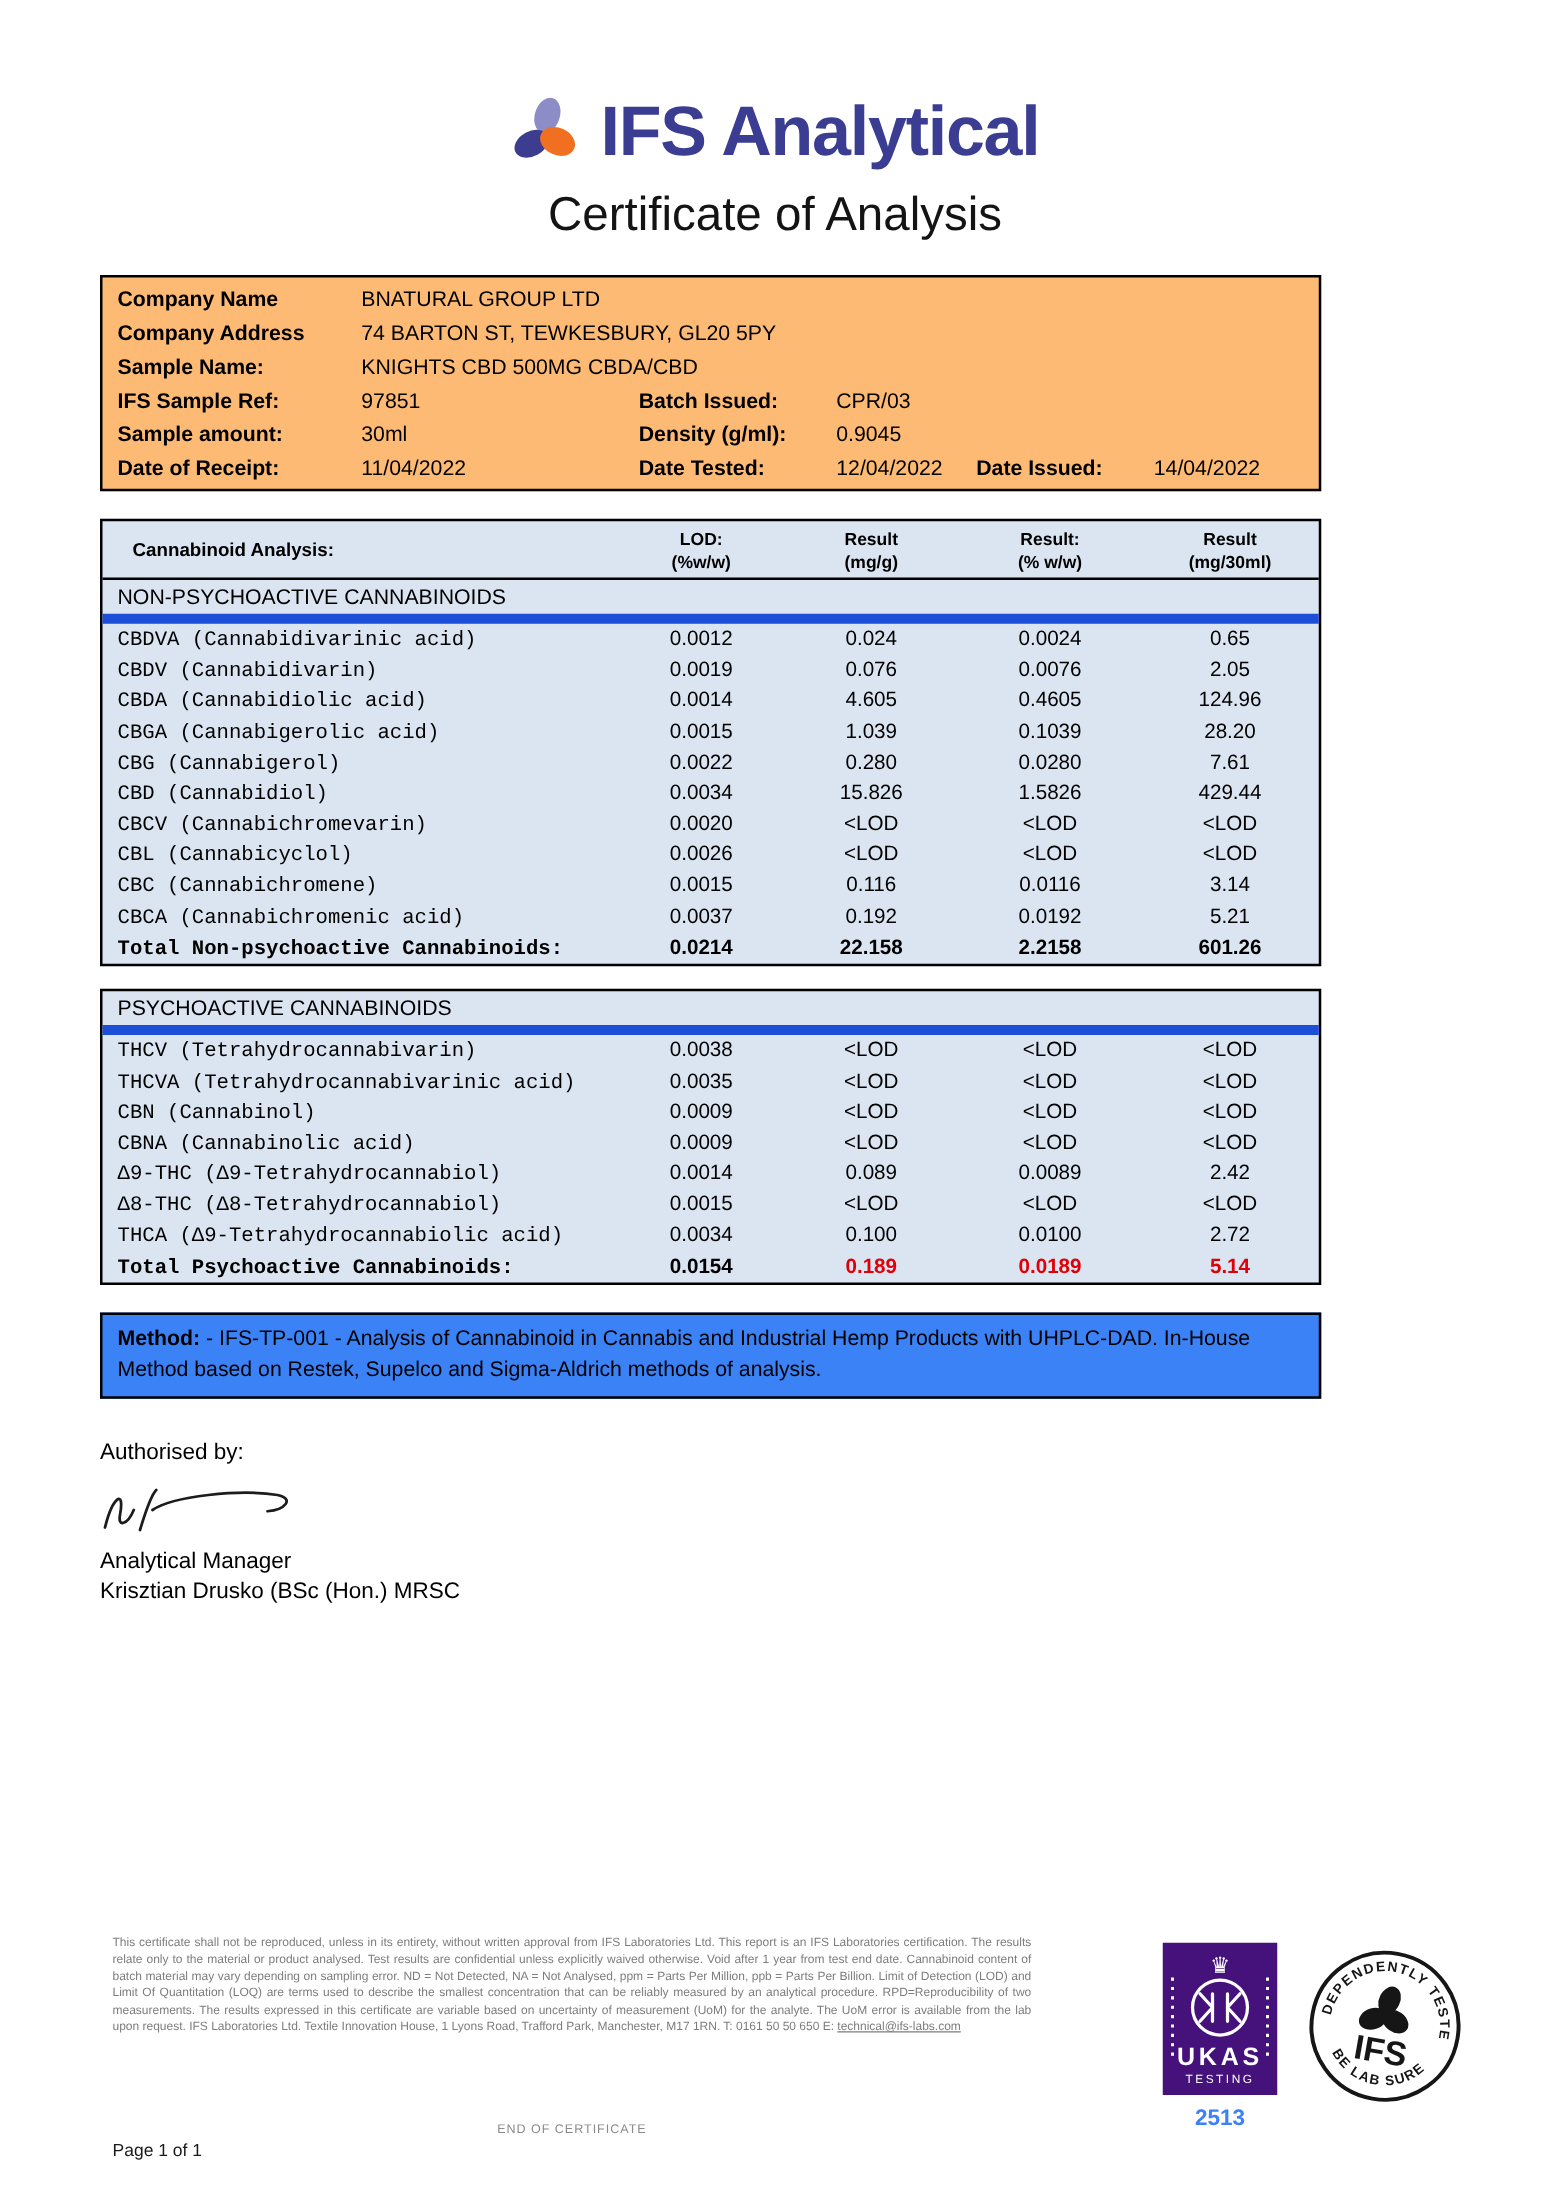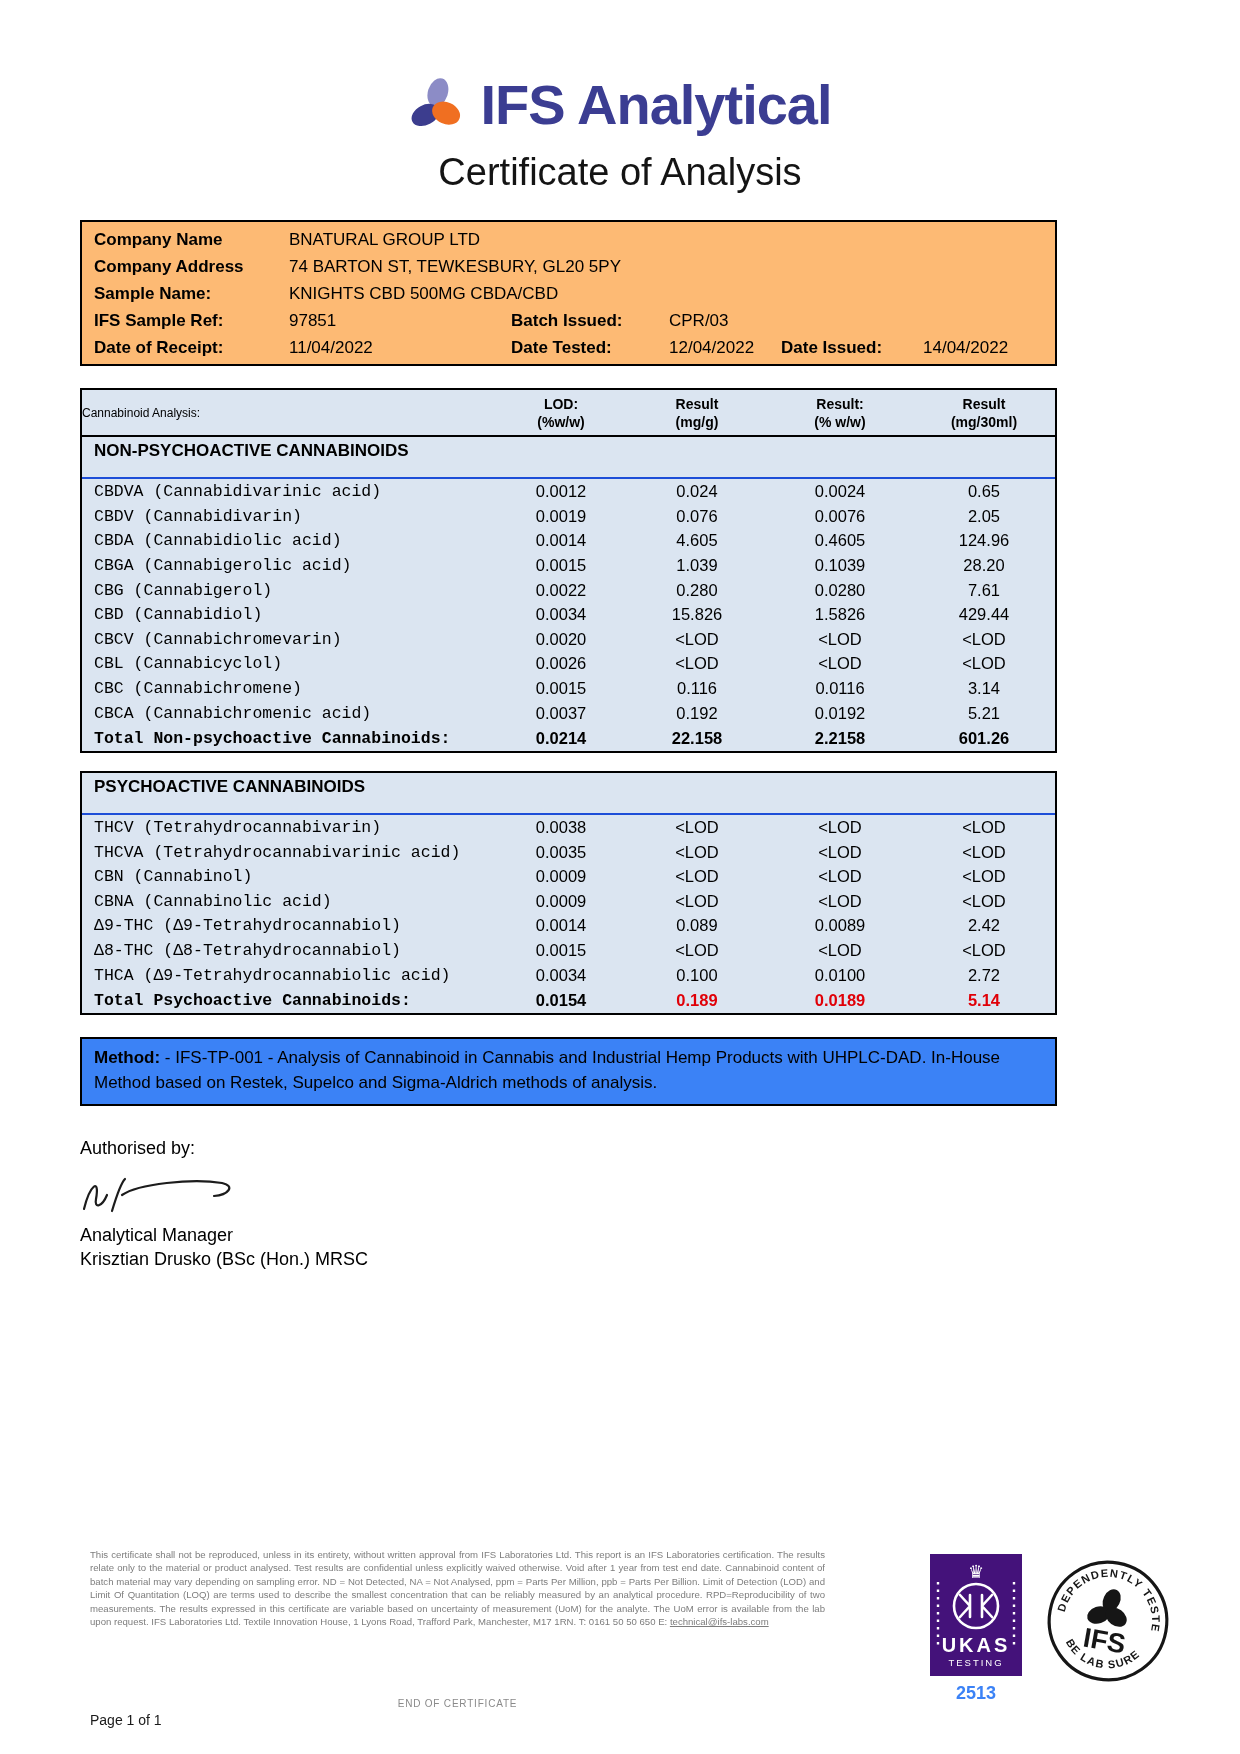--- a/index.html
+++ b/index.html
@@ -24,23 +24,23 @@
   .info-row { display:flex; align-items:center; height:27px; font-size:17px; padding-left:12px; }
   .info-label { font-weight:bold; }
   .iw1 { width:195px; } .iw2 { width:222px; } .iw3 { width:158px; }
   .iw4 { width:112px; } .iw5 { width:142px; }
   .info-row .info-value:last-child { flex:1; }
 
   
   .a-table { border:2px solid #000; background:#dbe5f1; margin-top:22px; }
   .a-table-gap { margin-top:18px; }
   .a-header { display:flex; align-items:center; border-bottom:2px solid #000; padding:5px 0 4px 0; }
-  .h-name { flex:1; padding-left:0; font-weight:normal; font-size:12px; }
+  .h-name { flex:1; padding-left:24px; font-weight:bold; font-size:15px; }
   .h-col { text-align:center; font-weight:bold; font-size:14px; line-height:1.3; }
-  .section-row { font-weight:bold; font-size:17px; padding:4px 0 16px 12px; border-bottom:2px solid #1d4ed8; }
+  .section-row { font-weight:normal; font-size:17px; padding:4px 0 3px 12px; border-bottom:8px solid #1d4ed8; }
   .a-row { display:flex; align-items:center; height:24.6px; font-size:16.5px; }
   .a-row .c-name { flex:1; padding-left:12px;font-family:Liberation Mono, monospace; }
   .c-num { text-align:center; }
   .c1 { width:132px; } .c2 { width:140px; } .c3 { width:146px; } .c4 { width:142px; }
   .total-row { font-weight:bold; height:26px; }
   .red { color:#e00008; }
 
   
   .method-box {
     margin-top:22px; border:2px solid #000; background:#3b82f6;
@@ -95,20 +95,26 @@
       </div>
       <div class="info-row">
         <span class="info-label iw1">Sample Name:</span>
         <span class="info-value iw2">KNIGHTS CBD 500MG CBDA/CBD</span>
       </div>
       <div class="info-row">
         <span class="info-label iw1">IFS Sample Ref:</span>
         <span class="info-value iw2">97851</span>
         <span class="info-label iw3">Batch Issued:</span>
         <span class="info-value iw4">CPR/03</span>
+      </div>
+      <div class="info-row">
+        <span class="info-label iw1">Sample amount:</span>
+        <span class="info-value iw2">30ml</span>
+        <span class="info-label iw3">Density (g/ml):</span>
+        <span class="info-value iw4">0.9045</span>
       </div>
       <div class="info-row">
         <span class="info-label iw1">Date of Receipt:</span>
         <span class="info-value iw2">11/04/2022</span>
         <span class="info-label iw3">Date Tested:</span>
         <span class="info-value iw4">12/04/2022</span>
         <span class="info-label iw5">Date Issued:</span>
         <span class="info-value iw6">14/04/2022</span>
       </div>
     </div>

